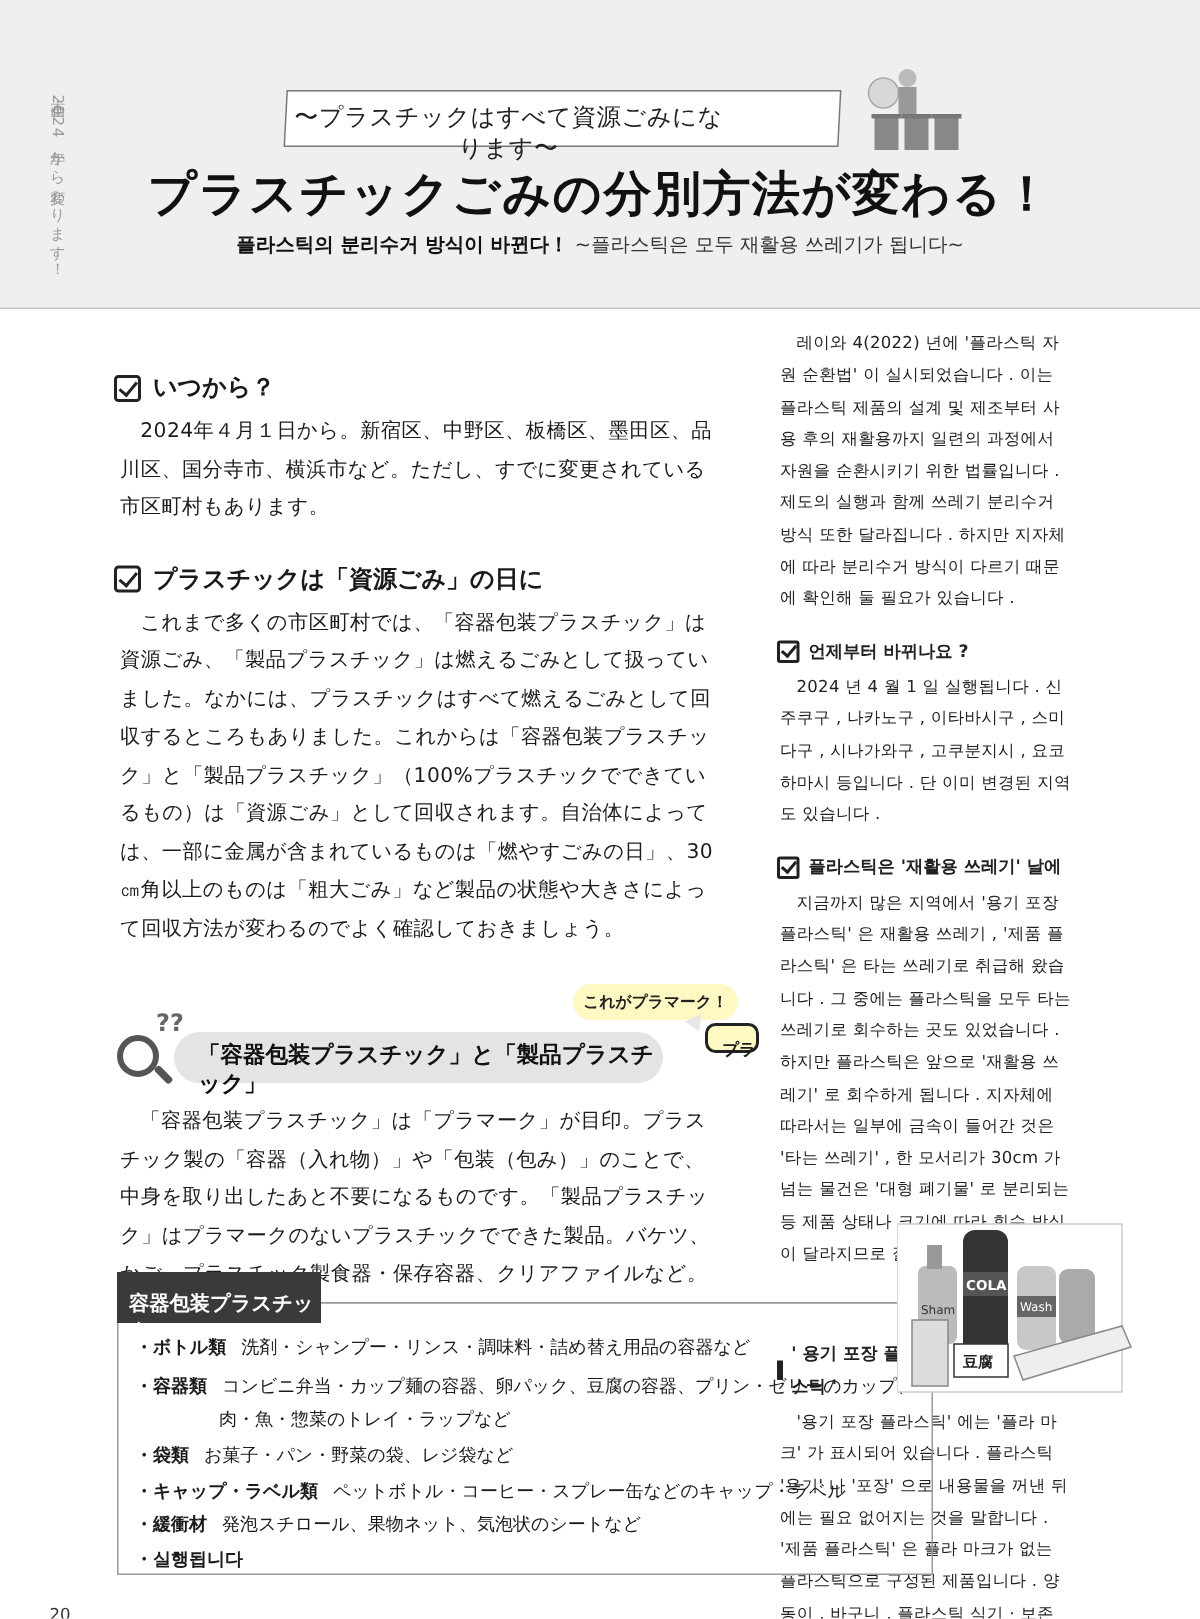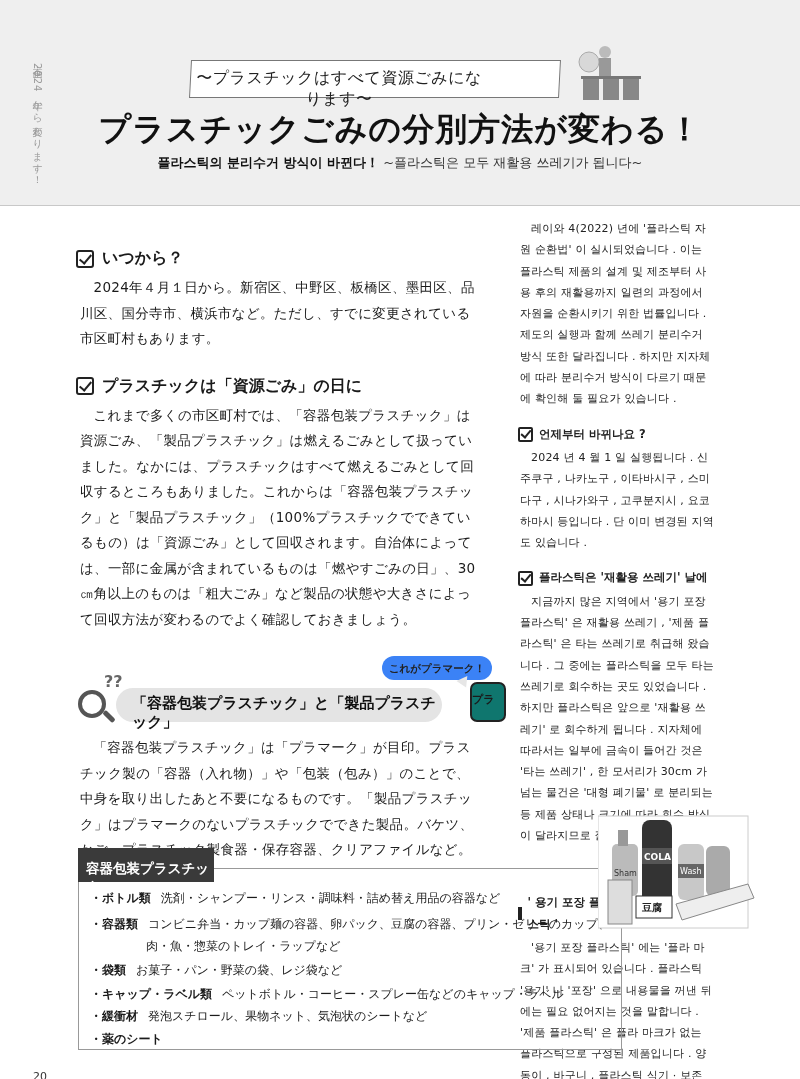--- a/index.html
+++ b/index.html
@@ -26,23 +26,23 @@
   .check::after { content: ""; position: absolute; left: 4px; top: 0px; width: 5px; height: 10px; border-right: 2px solid #222; border-bottom: 2px solid #222; transform: rotate(40deg); }
 
   .r-para { text-indent: 1em; letter-spacing: 0.2px; }
   .r-head { display: flex; align-items: center; gap: 6px; font-weight: bold; font-size: 11.5px; margin: 14px 0 2px -2px; }
   .r-check { width: 15px; height: 15px; border: 2px solid #222; border-radius: 2px; position: relative; flex: none; }
   .r-check::after { content: ""; position: absolute; left: 3px; top: -1px; width: 4px; height: 8px; border-right: 2px solid #222; border-bottom: 2px solid #222; transform: rotate(40deg); }
   .r-head2 { display: flex; align-items: center; gap: 6px; font-weight: bold; font-size: 11.5px; margin: 0 0 2px -2px; }
   .bar { width: 4px; height: 13px; background: #222; }
 
   
-  .callout-bubble { position: absolute; left: 382px; top: 656px; width: 110px; height: 24px; background: #3b82f6; border-radius: 12px; font-size: 10.5px; font-weight: bold; text-align: center; line-height: 24px; color: #222; }
+  .callout-bubble { position: absolute; left: 382px; top: 656px; width: 110px; height: 24px; background: #fef9c3; border-radius: 12px; font-size: 10.5px; font-weight: bold; text-align: center; line-height: 24px; color: #222; }
   .callout-tail { position: absolute; left: 458px; top: 678px; width: 0; height: 0; border-left: 6px solid transparent; border-right: 6px solid transparent; border-top: 10px solid #e6e6e6; transform: rotate(-25deg); }
-  .plamark { position: absolute; left: 470px; top: 682px; width: 36px; height: 40px; border: 2.5px solid #222; border-radius: 7px; font-size: 11px; font-weight: bold; text-align: left; line-height: 31px; background: #0f766e; }
+  .plamark { position: absolute; left: 470px; top: 682px; width: 36px; height: 20px; border: 2.5px solid #222; border-radius: 7px; font-size: 11px; font-weight: bold; text-align: right; line-height: 31px; background: #fef9c3; }
 
   .q-banner { position: absolute; left: 74px; top: 672px; width: 370px; height: 54px; }
   .q-banner-bg { position: absolute; left: 42px; top: 16px; width: 326px; height: 34px; background: #e4e4e4; border-radius: 18px; }
   .q-banner-text { position: absolute; left: 58px; top: 22px; font-size: 15px; font-weight: bold; color: #111; }
   .magnifier { position: absolute; left: 4px; top: 18px; width: 28px; height: 28px; border: 4px solid #555; border-radius: 50%; }
   .magnifier-handle { position: absolute; left: 28px; top: 42px; width: 14px; height: 5px; background: #555; transform: rotate(45deg); border-radius: 2px; }
   .qmarks { position: absolute; left: 30px; top: 0px; font-size: 16px; font-weight: bold; color: #666; }
 
   .para2 { position: absolute; left: 80px; top: 735px; width: 400px; }
 
@@ -141,21 +141,21 @@
 <div class="box"></div>
 <div class="box-line"></div>
 <div class="box-tab">容器包装プラスチック</div>
 
 <div class="item" style="top:890px"><b>・ボトル類</b><span>洗剤・シャンプー・リンス・調味料・詰め替え用品の容器など</span></div>
 <div class="item" style="top:916px"><b>・容器類</b><span>コンビニ弁当・カップ麺の容器、卵パック、豆腐の容器、プリン・ゼリーのカップ、</span></div>
 <div class="item" style="top:938px; left:146px"><span>肉・魚・惣菜のトレイ・ラップなど</span></div>
 <div class="item" style="top:962px"><b>・袋類</b><span>お菓子・パン・野菜の袋、レジ袋など</span></div>
 <div class="item" style="top:986px"><b>・キャップ・ラベル類</b><span>ペットボトル・コーヒー・スプレー缶などのキャップ・ラベル</span></div>
 <div class="item" style="top:1008px"><b>・緩衝材</b><span>発泡スチロール、果物ネット、気泡状のシートなど</span></div>
-<div class="item" style="top:1031px"><b>・薬のシート</b></div>
+<div class="item" style="top:1031px"><b>・실행됩니다</b></div>
 
 <svg class="illus-items" viewBox="0 0 160 122">
   <rect x="0" y="6" width="150" height="112" fill="#fff" stroke="#ccc"></rect>
   <rect x="14" y="34" width="26" height="52" rx="5" fill="#bbb"></rect>
   <rect x="20" y="20" width="10" height="16" fill="#999"></rect>
   <text x="16" y="66" font-size="8" fill="#333">Sham</text>
   <rect x="44" y="10" width="30" height="86" rx="8" fill="#333"></rect>
   <rect x="44" y="38" width="30" height="16" fill="#555"></rect>
   <text x="46" y="50" font-size="9" font-weight="bold" fill="#fff">COLA</text>
   <rect x="80" y="34" width="26" height="56" rx="6" fill="#c8c8c8"></rect>

